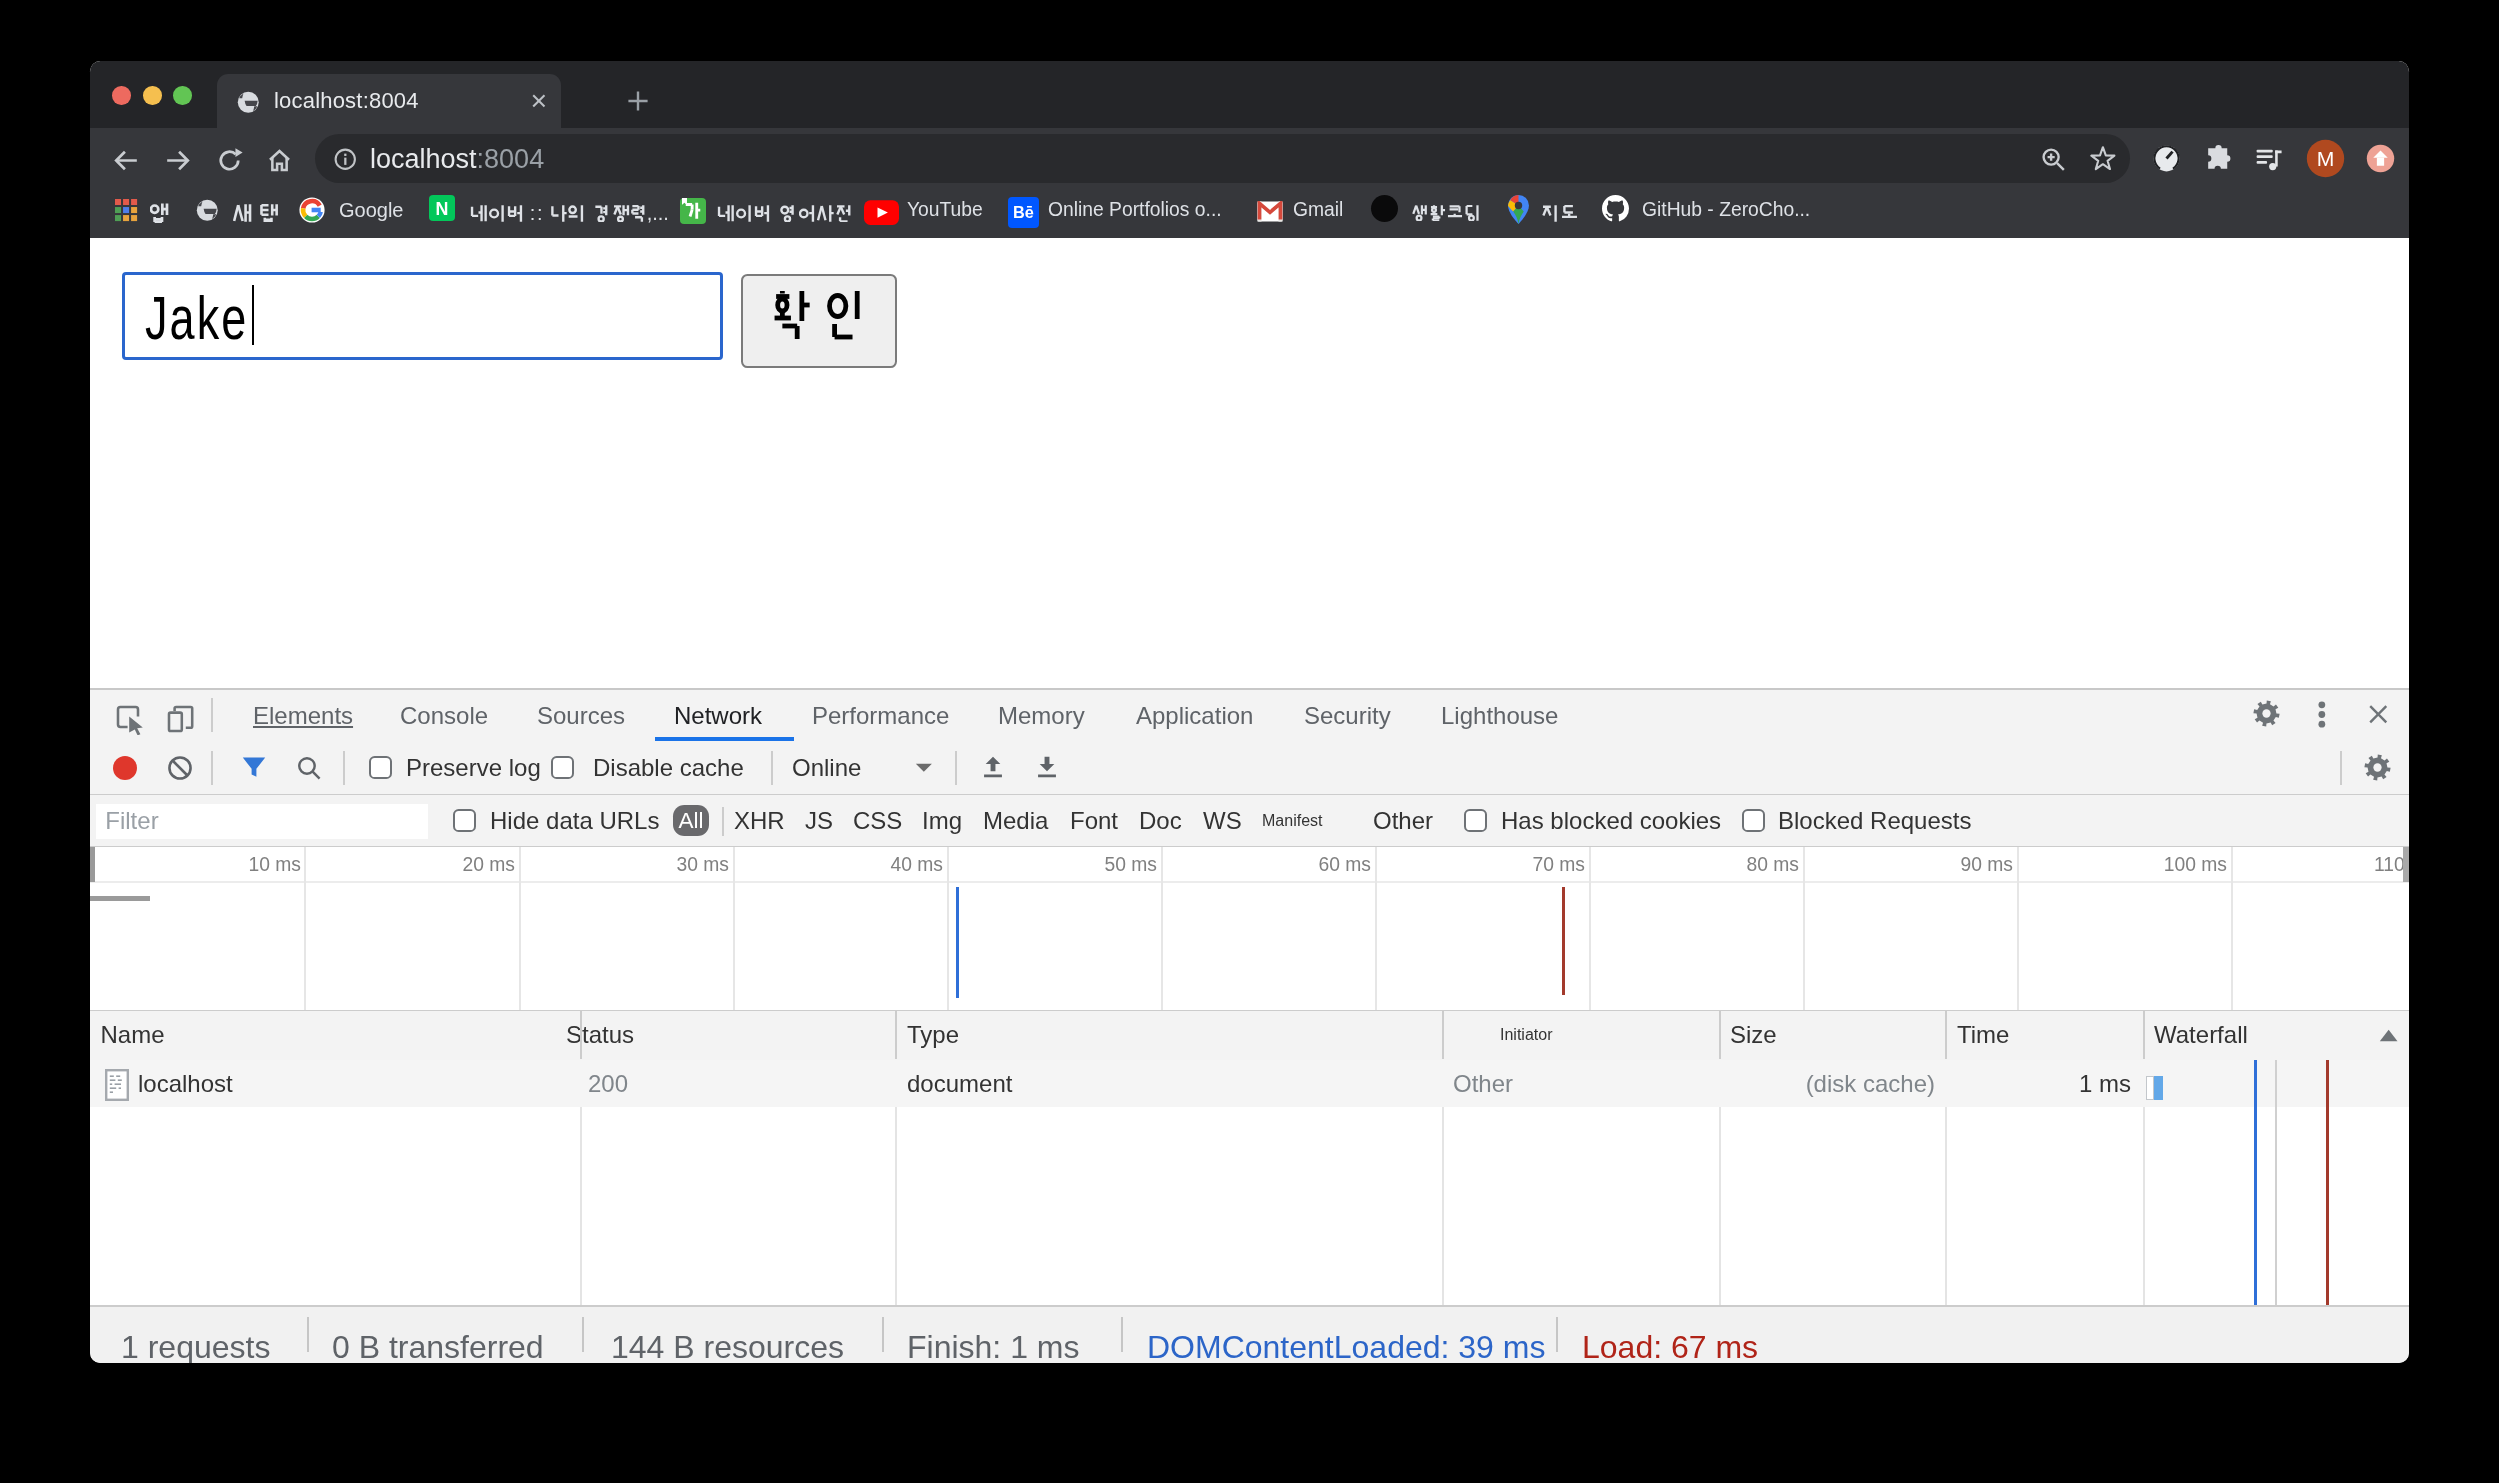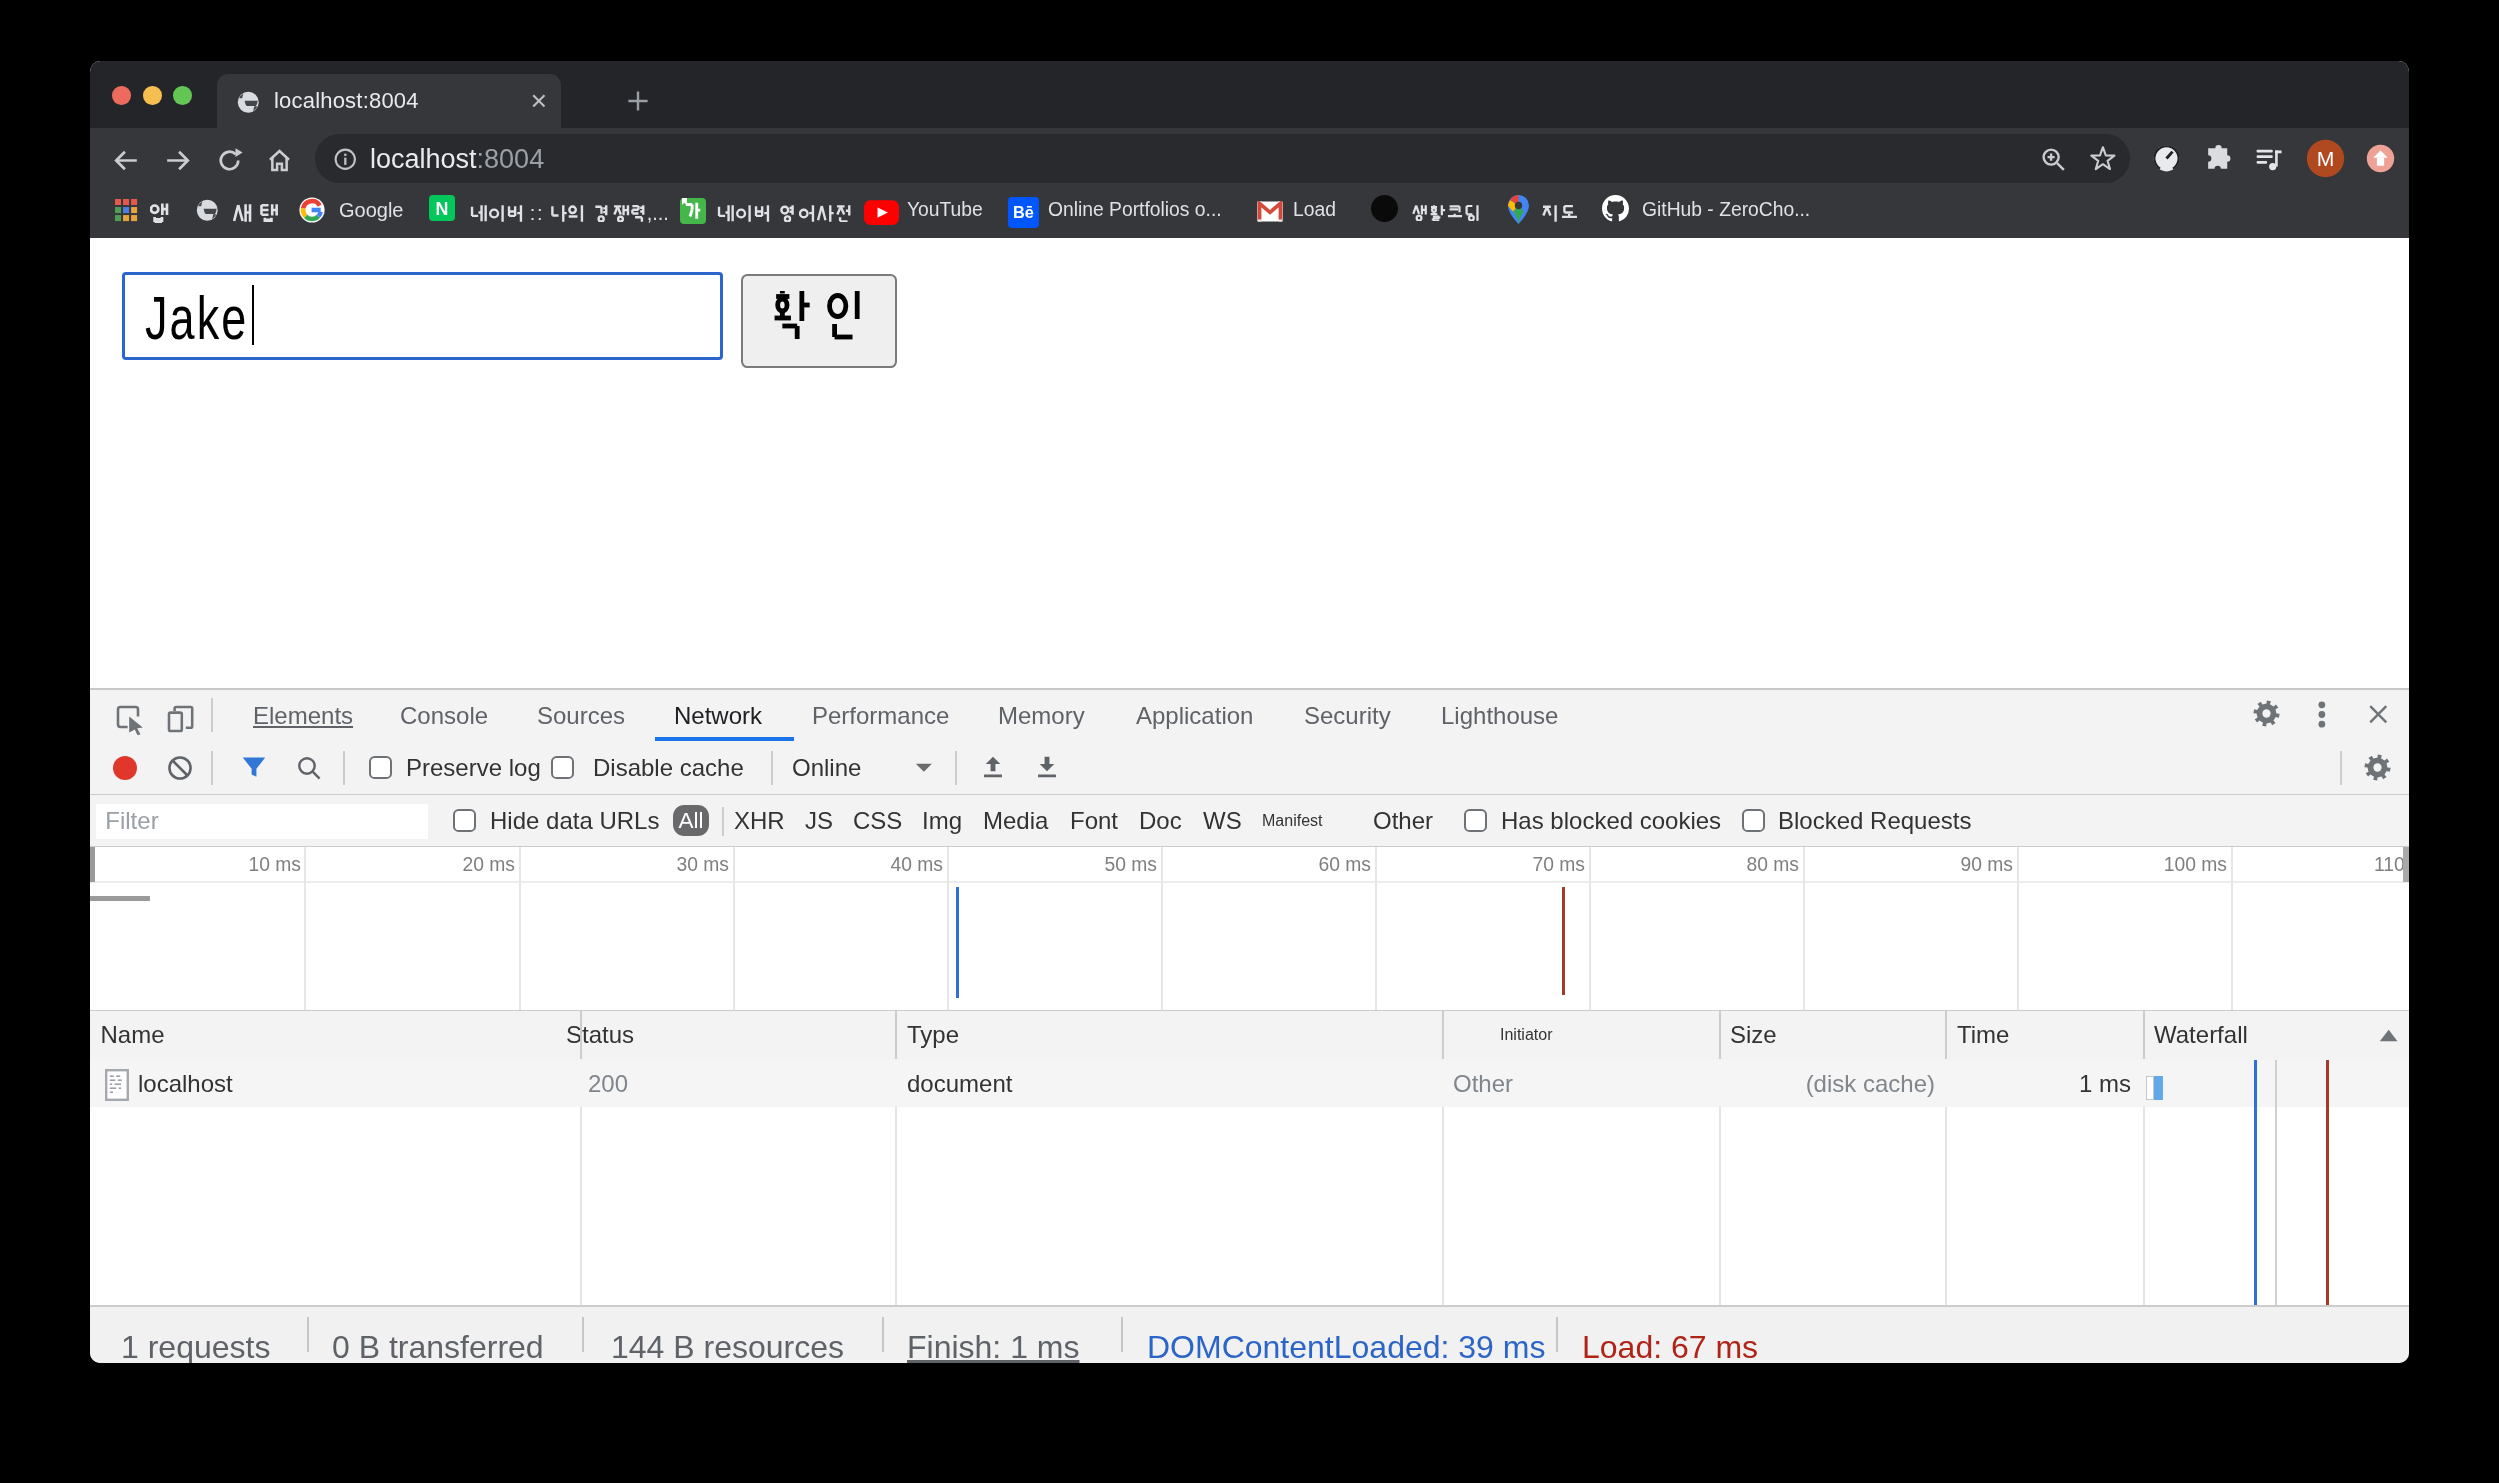--- a/index.html
+++ b/index.html
@@ -303,21 +303,21 @@
       <rect width="38" height="38" rx="5" fill="#0057ff"></rect>
       <text x="19" y="26" font-family="Liberation Sans" font-size="20" font-weight="bold" fill="#fff" text-anchor="middle">Bē</text>
     </svg>
 <div style="position:absolute;left:958px;top:139px;font-size:19.3px;line-height:19.3px;color:#dee1e6;white-space:nowrap;">Online Portfolios o...</div>
 <svg style="position:absolute;left:1167px;top:140px;" width="26" height="21" viewBox="0 0 32 26">
       <rect x="0.5" y="0.5" width="31" height="25" rx="2" fill="#fff"></rect>
       <rect x="0.5" y="0.5" width="5" height="25" fill="#e8e7e4"></rect>
       <rect x="26.5" y="0.5" width="5" height="25" fill="#e8e7e4"></rect>
       <path d="M3 23 V3 L16 14 L29 3 V23" stroke="#d5493c" stroke-width="4.6" fill="none"></path>
     </svg>
-<div style="position:absolute;left:1203px;top:139px;font-size:19.3px;line-height:19.3px;color:#dee1e6;white-space:nowrap;">Load</div>
+<div style="position:absolute;left:1203px;top:139px;font-size:19.3px;line-height:19.3px;color:#dee1e6;white-space:nowrap;">Gmail</div>
 <div style="position:absolute;left:1281px;top:134px;width:27px;height:27px;background:#0a0a0b;border-radius:50%;"></div>
 <div style="position:absolute;left:1322px;top:127px;height:50px;display:flex;align-items:center;">
       <span style="display:inline-flex;align-items:center;gap:1.6px;">
         <svg style="vertical-align:baseline;" width="16" height="16" viewBox="0 0 100 100" fill="none" stroke="#dee1e6" stroke-width="14" stroke-linecap="butt">
           <line x1="26" y1="4" x2="8" y2="56"></line>
           <line x1="26" y1="4" x2="44" y2="56"></line>
           <line x1="62" y1="2" x2="62" y2="60"></line>
           <line x1="86" y1="2" x2="86" y2="60"></line>
           <line x1="62" y1="30" x2="86" y2="30"></line>
           <circle cx="44" cy="82" r="15"></circle>
@@ -582,18 +582,18 @@
 <div style="position:absolute;left:2185px;top:999px;width:2.4px;height:245px;background:#d0d0d0;"></div>
 <div style="position:absolute;left:2236px;top:999px;width:3.2px;height:245px;background:#a33a2c;"></div>
 <div style="position:absolute;left:0px;top:1244px;width:2319px;height:1.6px;background:#ccc;"></div>
 <div style="position:absolute;left:0px;top:1246px;width:2319px;height:56px;background:#f1f1f1;"></div>
 <div style="position:absolute;left:31px;top:1270px;font-size:32px;line-height:32px;color:#5f6368;white-space:nowrap;">1 requests</div>
 <div style="position:absolute;left:217px;top:1256px;width:2.4px;height:35px;background:#c6c6c6;"></div>
 <div style="position:absolute;left:242px;top:1270px;font-size:32px;line-height:32px;color:#5f6368;white-space:nowrap;">0 B transferred</div>
 <div style="position:absolute;left:492px;top:1256px;width:2.4px;height:35px;background:#c6c6c6;"></div>
 <div style="position:absolute;left:521px;top:1270px;font-size:32px;line-height:32px;color:#5f6368;white-space:nowrap;">144 B resources</div>
 <div style="position:absolute;left:792px;top:1256px;width:2.4px;height:35px;background:#c6c6c6;"></div>
-<div style="position:absolute;left:817px;top:1270px;font-size:32px;line-height:32px;color:#5f6368;white-space:nowrap;text-decoration:underline;">Finish: 1 ms</div>
+<div style="position:absolute;left:817px;top:1270px;font-size:32px;line-height:32px;color:#5f6368;white-space:nowrap;">Finish: 1 ms</div>
 <div style="position:absolute;left:1031px;top:1256px;width:2.4px;height:35px;background:#c6c6c6;"></div>
 <div style="position:absolute;left:1057px;top:1270px;font-size:32px;line-height:32px;color:#2c65c8;white-space:nowrap;">DOMContentLoaded: 39 ms</div>
 <div style="position:absolute;left:1466px;top:1256px;width:2.4px;height:35px;background:#c6c6c6;"></div>
 <div style="position:absolute;left:1492px;top:1270px;font-size:32px;line-height:32px;color:#b02418;white-space:nowrap;">Load: 67 ms</div>
 </div>
 
 </body></html>

